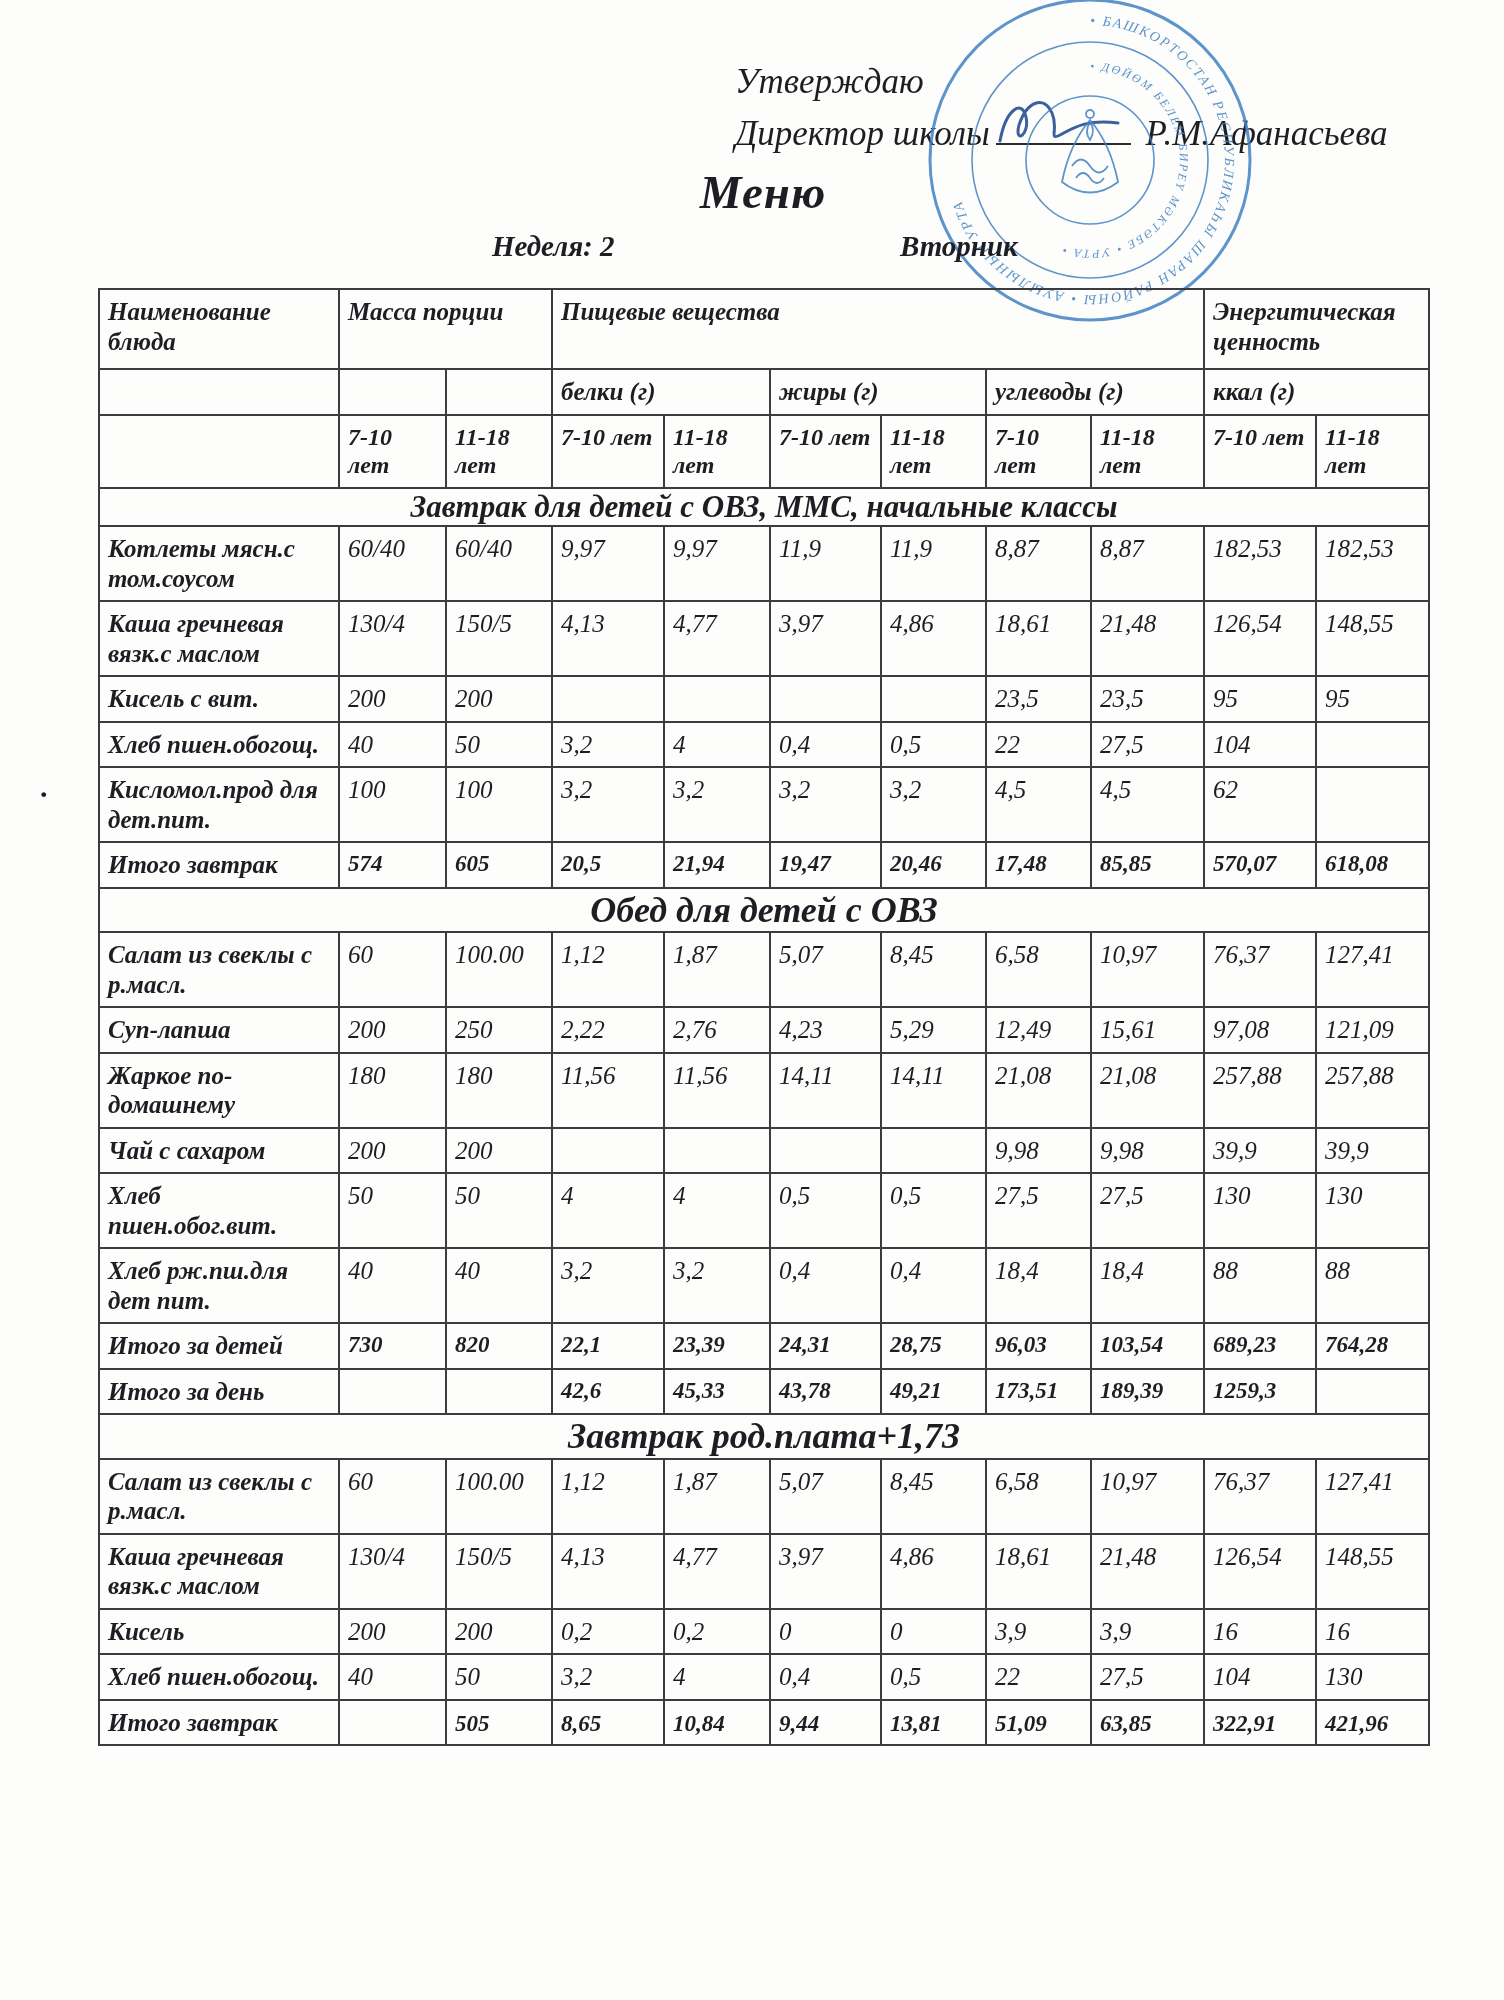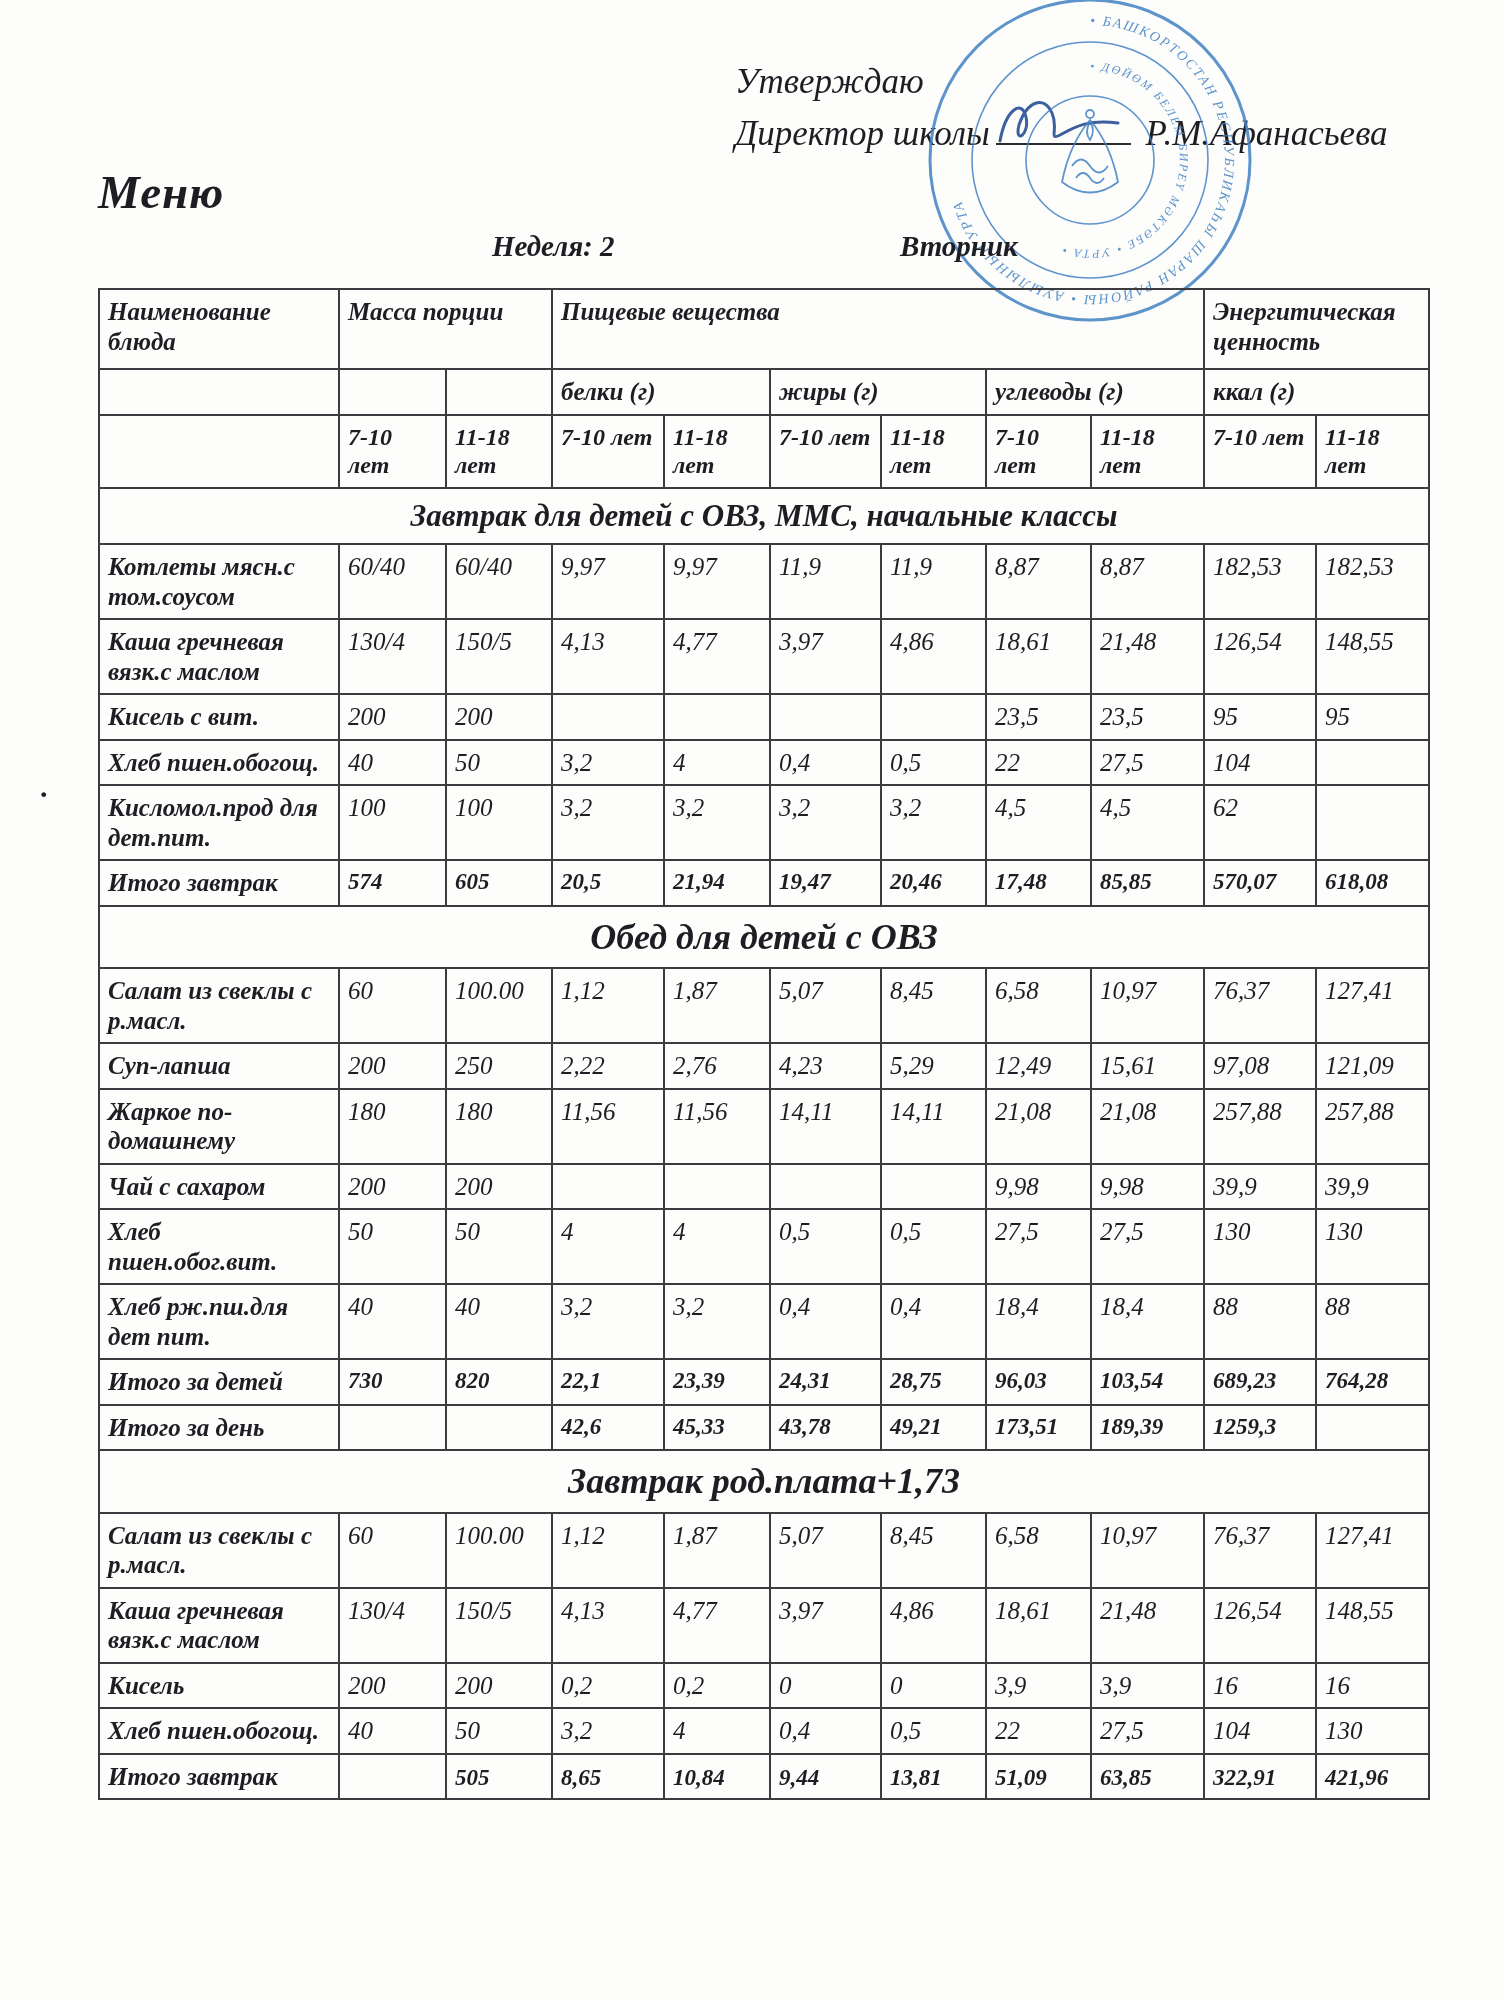--- a/index.html
+++ b/index.html
@@ -11,21 +11,21 @@
     color:#1d1d24;
     overflow:hidden;
   }
 
   
   .approval { position:absolute; left:735px; top:62px; font-style:italic; font-size:35px; }
   .approval .line1 { margin-bottom:12px; }
   .sig-underline { display:inline-block; width:135px; height:24px; border-bottom:2px solid #2a2a30; position:relative; margin:0 6px; vertical-align:baseline; }
   .signature-svg { position:absolute; left:-18px; top:-38px; }
 
-  .doc-title { position:absolute; left:98px; top:165px; width:1330px; 
+  .doc-title { position:absolute; left:98px; top:165px; width:1330px; text-align:center;
     font-size:47px; font-weight:bold; font-style:italic; letter-spacing:1px; }
   .subhead { position:absolute; top:230px; font-size:29px; font-weight:bold; font-style:italic; }
   .subhead.week { left:492px; }
   .subhead.day { left:900px; }
 
   .stamp { position:absolute; left:922px; top:-8px; opacity:.85; }
 
   .stray-mark { position:absolute; left:40px; top:770px; font-size:30px; font-weight:bold; }
 
   
@@ -40,21 +40,21 @@
     vertical-align:top;
     overflow-wrap:break-word;
     text-align:left;
   }
   thead td { font-weight:bold; }
   tr.h1 td { height:80px; }
   tr.h2 td { height:46px; }
   tr.h3 td { height:66px; font-size:24px; }
   td.center { text-align:center; }
 
-  tr.section-row td { text-align:center; font-weight:bold; font-size:31px; padding:9px 4px; }
+  tr.section-row td { text-align:center; font-weight:bold; font-size:31px; padding:0 4px; }
   tr.section-row.large td { font-size:36px; }
 
   td.name-cell { font-weight:bold; padding-right:28px; }
   tr.total-row td { font-weight:bold; }
   tr.total-row td.val { font-size:23px; }
   tr.bottom-align td.val { vertical-align:bottom; }
 </style>
 </head>
 <body>
 

